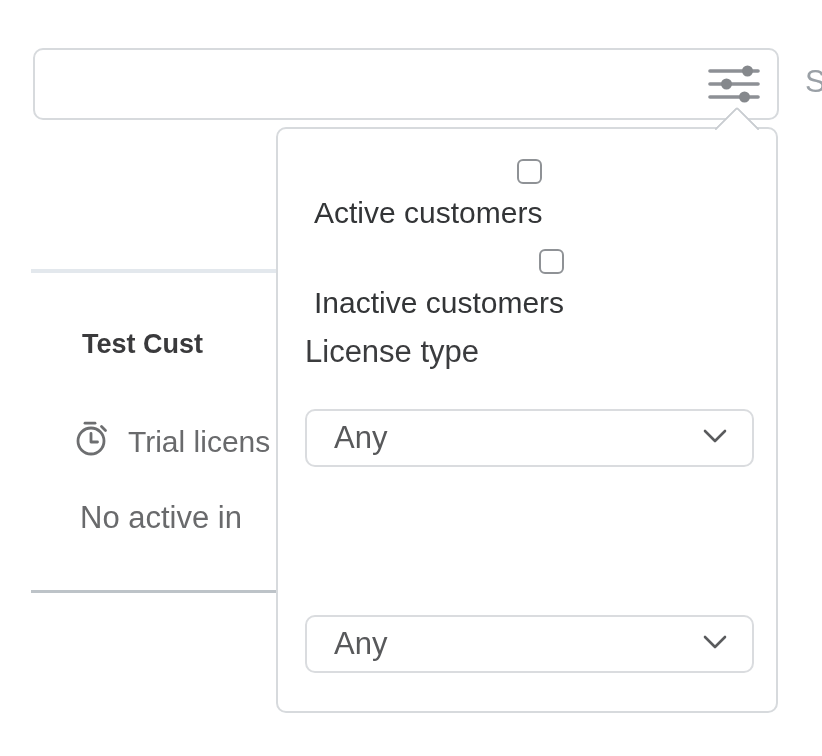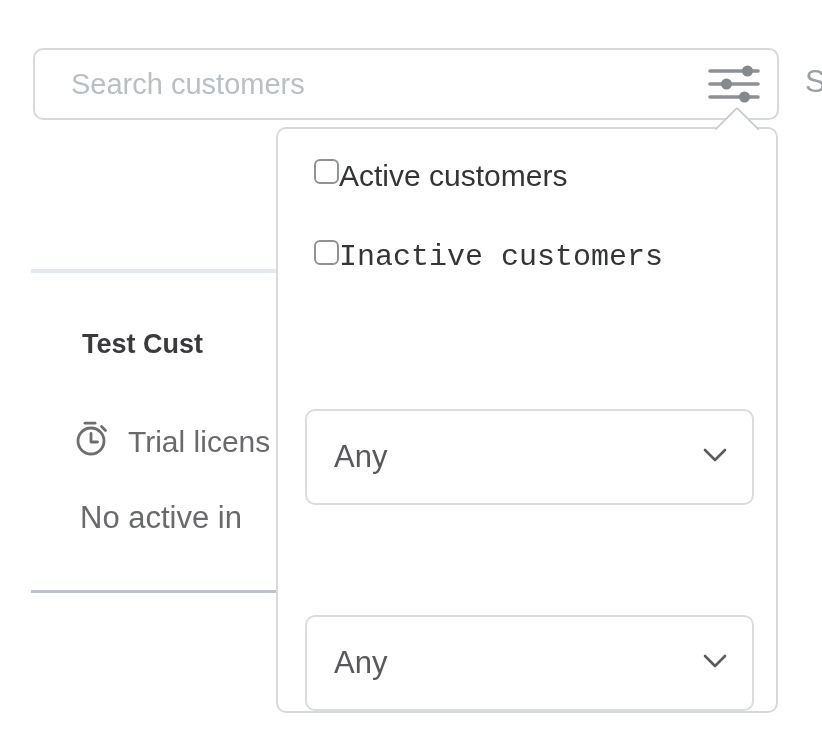--- a/index.html
+++ b/index.html
@@ -72,55 +72,55 @@
     width: 32px; height: 32px;
     background: #fff;
     border-top: 2px solid #c9cdd1; border-left: 2px solid #c9cdd1;
     transform: rotate(45deg);
     border-top-left-radius: 3px;
     z-index: 1;
   }
   .popover-content { position: absolute; inset: 0; z-index: 2; }
   .check-row {
     position: absolute; left: 36px;
-    display: flex; align-items: flex-start; 
+    display: flex; align-items: flex-end; gap: 12px;
     cursor: pointer;
+    flex-direction: column;
   }
   .check-row.row-1 { top: 30px; }
-  .check-row.row-2 { top: 111px; font-family: Liberation Mono, monospace; }
+  .check-row.row-2 { top: 120px; }
   .checkbox {
     width: 25px; height: 25px; flex: 0 0 25px;
     border: 2px solid #8f9296; border-radius: 6px;
     background: #fff;
   }
   .check-label { font-size: 30px; color: #333537; white-space: nowrap; }
   .field-label {
     position: absolute; left: 27px;
     font-size: 31px; color: #3b3c3e; white-space: nowrap;
   }
   .label-license { top: 205px; }
   .label-channel { top: 412px; }
   .select {
     position: absolute; left: 27px;
-    width: 449px; height: 96px;
+    width: 449px; height: 58px;
     border: 2px solid #dadcdf; border-radius: 10px;
     background: #fff; cursor: pointer;
     display: flex; align-items: center;
     padding: 0 25px 0 27px;
   }
   .select-license { top: 280px; }
   .select-channel { top: 486px; }
   .select-value { font-size: 31px; color: #58595b; flex: 1; }
   .chevron { flex: 0 0 auto; }
 </style>
 </head>
 <body>
 
 <div class="search-box">
-  <input class="search-input" type="text" placeholder="Search customers" style="">
   <button class="filter-btn">
     <span>
       <svg width="52" height="40" viewBox="0 0 52 40">
         <g stroke="#8d9095" stroke-width="3.6" stroke-linecap="round">
           <line x1="2" y1="7" x2="50" y2="7"></line>
           <line x1="2" y1="20" x2="50" y2="20"></line>
           <line x1="2" y1="33" x2="50" y2="33"></line>
         </g>
         <g fill="#85888c">
           <circle cx="39.5" cy="7" r="5.5"></circle>
@@ -160,20 +160,21 @@
     <div class="check-row row-1">
       <span class="checkbox"></span>
       <span class="check-label">Active customers</span>
     </div>
 
     <div class="check-row row-2">
       <span class="checkbox"></span>
       <span class="check-label">Inactive customers</span>
     </div>
 
+    <div class="field-label label-license">License type</div>
 
     <div class="select select-license">
       <span class="select-value">Any</span>
       <span class="chevron">
         <svg width="24" height="14" viewBox="0 0 24 14" fill="none" stroke="#5a5b5d" stroke-width="2.6" stroke-linecap="round" stroke-linejoin="round">
           <polyline points="2,2 12,12 22,2"></polyline>
         </svg>
       </span>
     </div>
 

